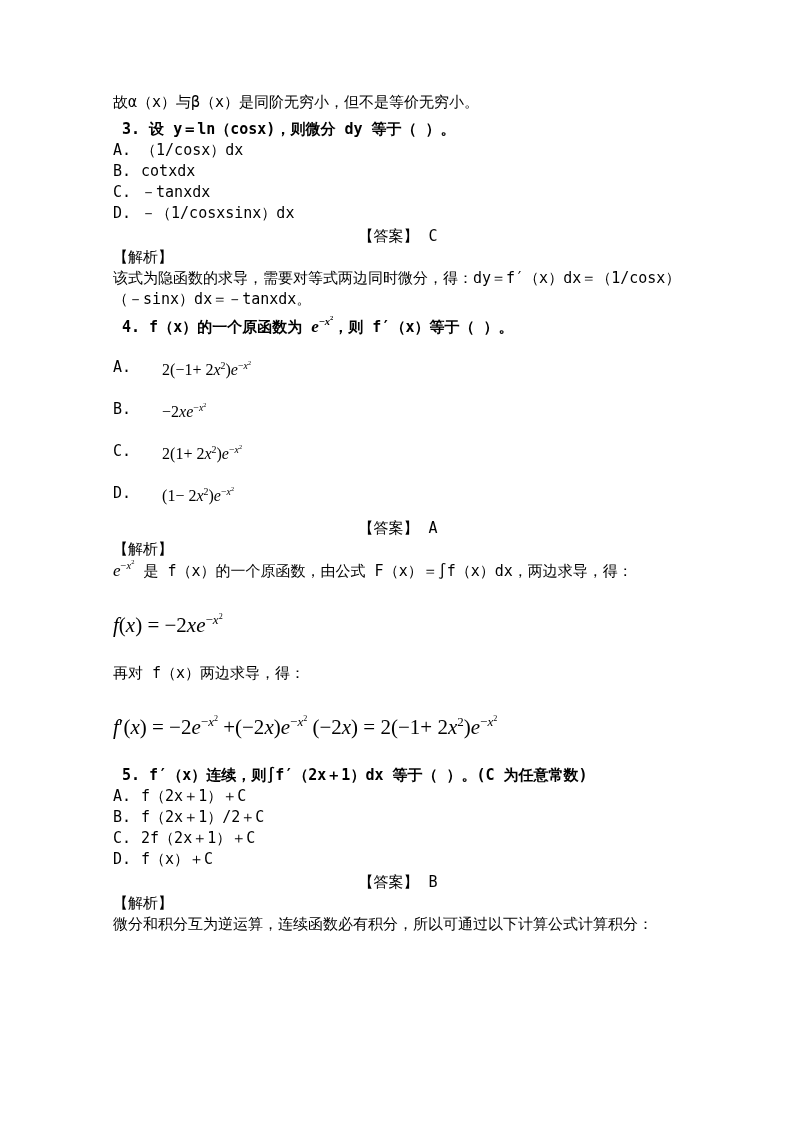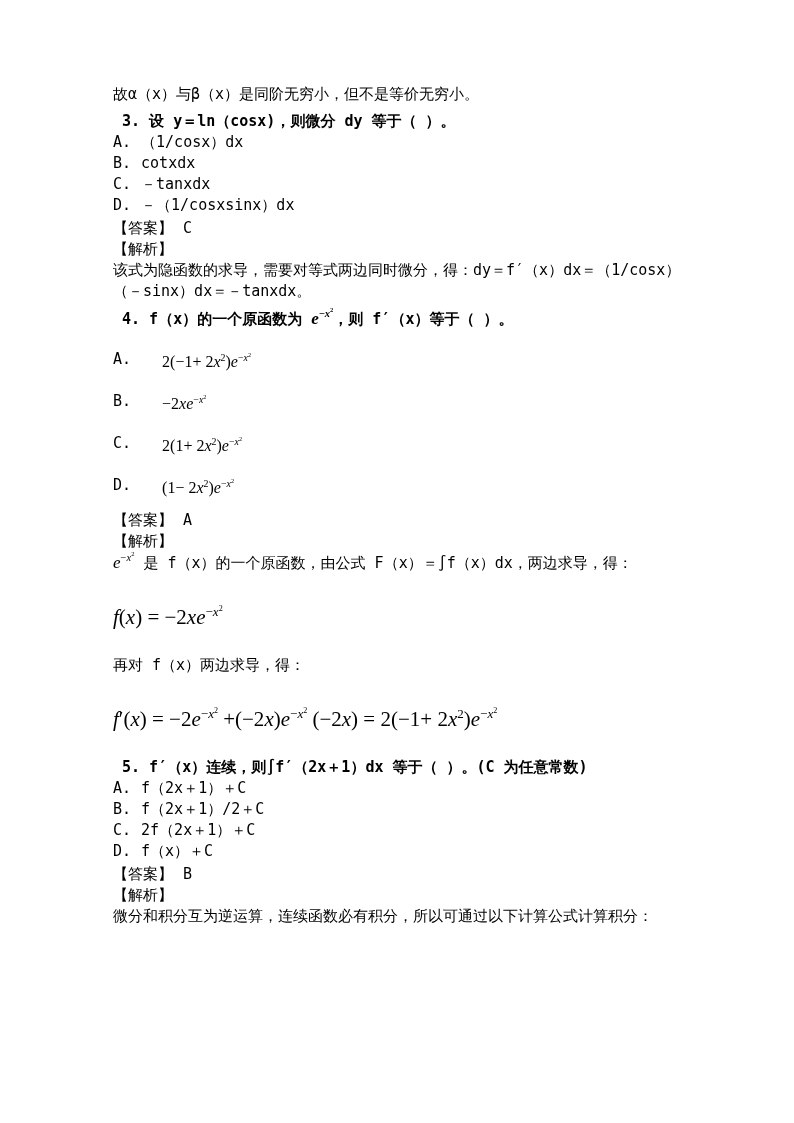--- a/index.html
+++ b/index.html
@@ -3,27 +3,27 @@
 <meta charset="utf-8">
 <style>
   html,body{margin:0;padding:0;}
   body{
     width:794px;height:1123px;
     background:#ffffff;color:#000000;
     font-family:"DejaVu Sans Mono","DejaVu Sans",monospace;
     position:relative;overflow:hidden;
   }
   #doc{
-    position:absolute;left:113px;top:84px;width:570px;
+    position:absolute;left:113px;top:92px;width:570px;
     font-size:15px;line-height:21px;
     white-space:pre-wrap;
   }
   .block{min-height:21px;}
   .block-question{margin-top:6px;font-weight:bold;}
-  .block-answer{margin-top:2px;}
+  .block-answer{margin-top:2px;text-align:center;}
   .opt-label{display:inline-block;margin-right:10px;}
   
   .math{font-family:"Liberation Serif","DejaVu Serif",serif;}
   .math i{font-style:italic;}
   .math sup{font-size:62%;line-height:0;vertical-align:super;}
   .inline-math{font-size:17px;}
   .block-mathopt{
     display:flex;align-items:flex-end;
     margin:12px 0;min-height:30px;white-space:pre;
   }

